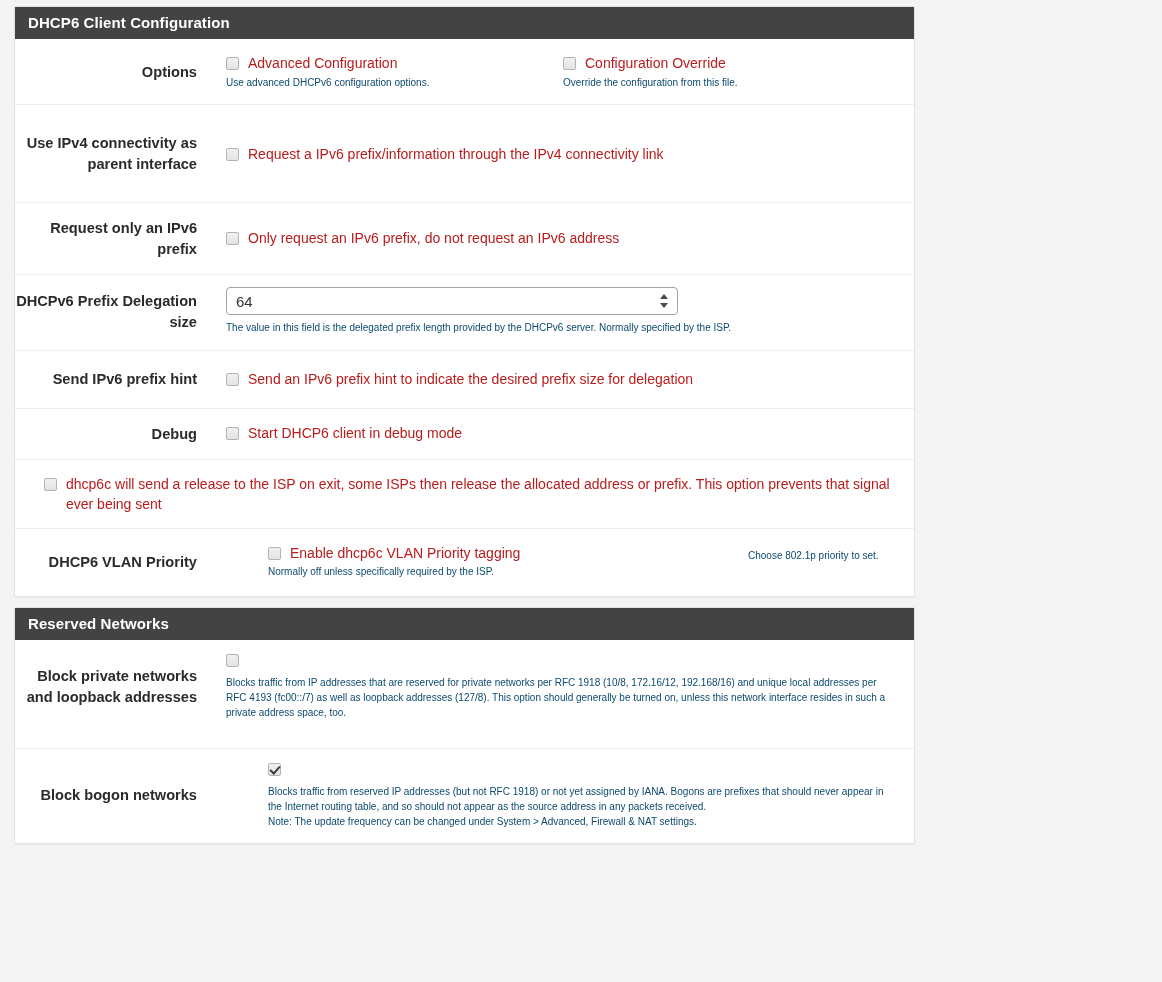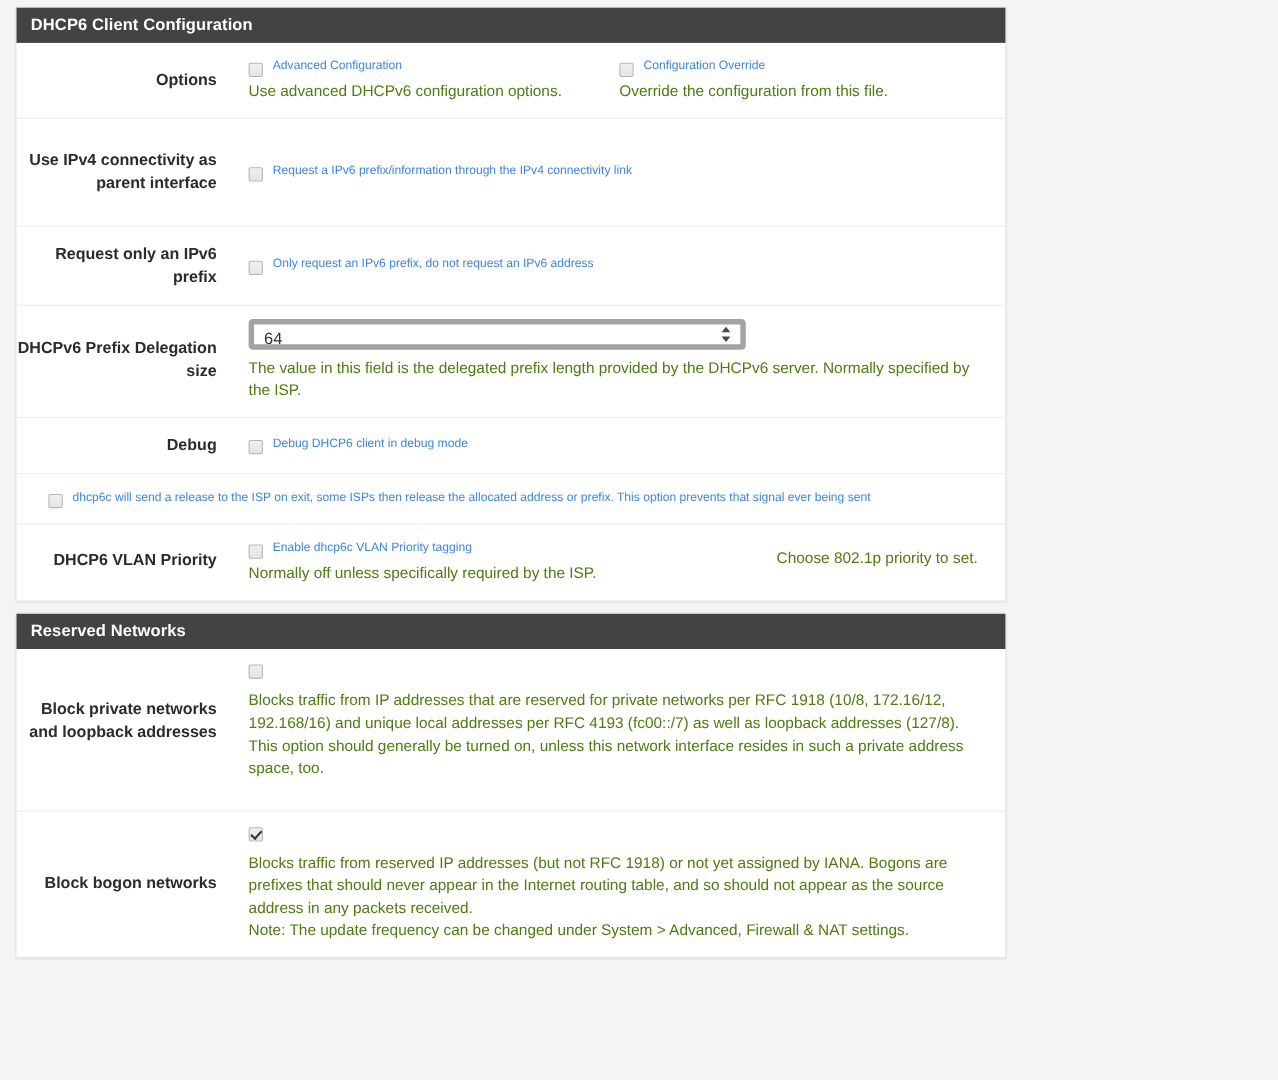--- a/index.html
+++ b/index.html
@@ -35,21 +35,21 @@
   }
   .panel-body { padding: 0; }
 
   .row {
     display: flex;
     align-items: center;
     border-bottom: 1px solid #eeeeee;
     padding: 14px 0 14px 0;
     min-height: 40px;
   }
-  .row:last-child { border-bottom: none; }
+  .row:last-child { border-bottom: none; gap: 42px; }
 
   .lbl {
     width: 182px;
     min-width: 182px;
     text-align: right;
     font-weight: bold;
     font-size: 14.6px;
     color: #2b2b2b;
     line-height: 1.43;
     padding-top: 1px;
@@ -84,38 +84,38 @@
   .cbox.checked::after {
     content: "";
     position: absolute;
     left: 3px; top: 0px;
     width: 4px; height: 8px;
     border: solid #3a3a3a;
     border-width: 0 2px 2px 0;
     transform: rotate(42deg);
   }
   .cb-text {
-    font-size: 11px;
-    color: #3b82f6;
+    font-size: 14px;
+    color: #b91c1c;
     line-height: 1.45;
     padding-top: 0px;
   }
   .help {
-    font-size: 14px;
-    color: #4d7c0f;
+    font-size: 10px;
+    color: #0c4a6e;
     line-height: 1.47;
     margin-top: 2px;
   }
   .help.below-box { margin-top: 9px; }
 
   .num-input, .sel-input {
     position: relative;
     display: block;
     height: 28px;
-    border: 5px solid #a3a3a3;
+    border: 1px solid #a3a3a3;
     border-radius: 4px;
     background: #ffffff;
     font-size: 15px;
     color: #333333;
     padding: 4px 26px 4px 9px;
     line-height: 20px;
     white-space: nowrap;
     overflow: hidden;
     text-overflow: ellipsis;
   }
@@ -198,27 +198,36 @@
             <span>64</span>
             <span class="spinner">
               <i class="up"></i>
               <i class="dn"></i>
             </span>
           </div>
           <div class="help" style="margin-top:6px">The value in this field is the delegated prefix length provided by the DHCPv6 server. Normally specified by the ISP.</div>
         </div>
       </div>
 
+      <div class="row" style="min-height:58px">
+        <div class="lbl">Send IPv6 prefix hint</div>
+        <div class="ctl">
+          <div class="cb-line">
+            <span class="cbox"></span>
+            <span class="cb-text">Send an IPv6 prefix hint to indicate the desired prefix size for delegation</span>
+          </div>
+        </div>
+      </div>
 
       <div class="row">
         <div class="lbl">Debug</div>
         <div class="ctl">
           <div class="cb-line">
             <span class="cbox"></span>
-            <span class="cb-text">Debug DHCP6 client in debug mode</span>
+            <span class="cb-text">Start DHCP6 client in debug mode</span>
           </div>
         </div>
       </div>
 
 
       <div class="row">
         <div class="ctl" style="padding-right:22px">
           <div class="cb-line">
             <span class="cbox"></span>
             <span class="cb-text">dhcp6c will send a release to the ISP on exit, some ISPs then release the allocated address or prefix. This option prevents that signal ever being sent</span>

